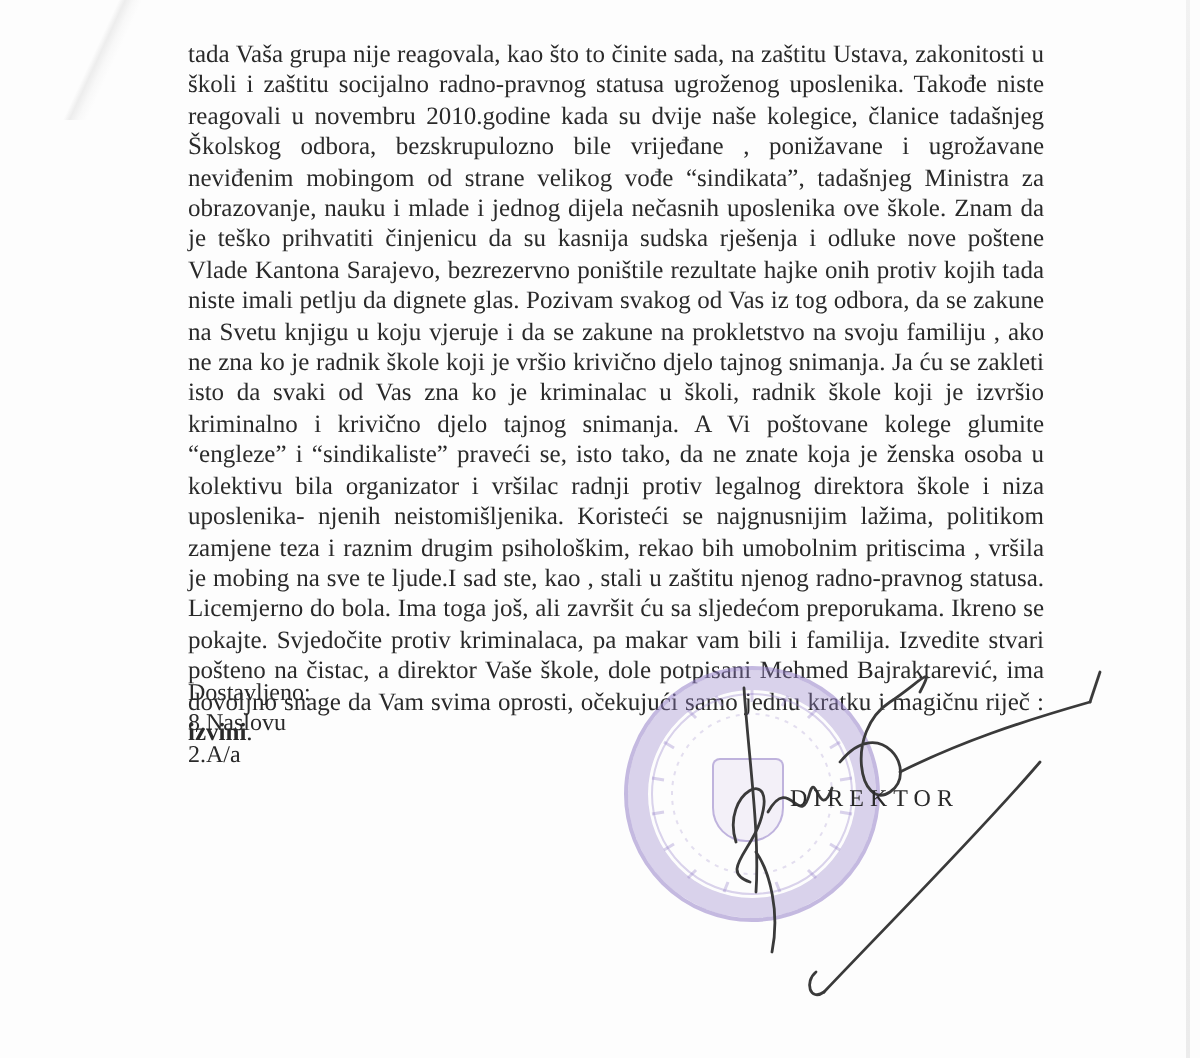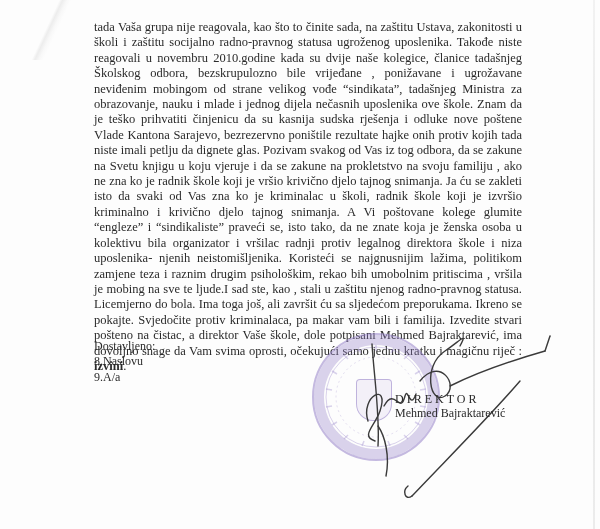--- a/index.html
+++ b/index.html
@@ -109,21 +109,21 @@
   <div class="scan-fold-mark"></div>
   <div class="scan-edge-right"></div>
 
   <div class="body-text">
     <p><span>tada Vaša grupa nije reagovala, kao što to činite sada, na zaštitu Ustava, zakonitosti u školi i zaštitu socijalno radno-pravnog statusa ugroženog uposlenika. Takođe niste reagovali u novembru 2010.godine kada su dvije naše kolegice, članice tadašnjeg Školskog odbora, bezskrupulozno bile vrijeđane ,  ponižavane i ugrožavane neviđenim mobingom od strane velikog vođe “sindikata”, tadašnjeg Ministra za obrazovanje, nauku i mlade i jednog dijela nečasnih uposlenika ove škole. Znam da je teško prihvatiti činjenicu da su kasnija sudska rješenja i odluke nove poštene Vlade Kantona Sarajevo, bezrezervno poništile rezultate hajke onih protiv kojih tada niste imali petlju da dignete glas. Pozivam svakog od Vas iz tog odbora,  da se zakune na Svetu knjigu u koju vjeruje i da se zakune na prokletstvo na svoju familiju , ako ne zna ko je radnik škole koji je vršio krivično djelo tajnog snimanja. Ja ću se zakleti isto da svaki od Vas zna ko je kriminalac u školi, radnik škole koji je izvršio kriminalno i krivično djelo tajnog snimanja. A Vi poštovane kolege glumite “engleze” i “sindikaliste”  praveći  se,  isto tako, da ne znate koja je ženska osoba u kolektivu bila organizator i vršilac radnji protiv legalnog direktora škole i niza uposlenika- njenih neistomišljenika.  Koristeći se  najgnusnijim lažima, politikom zamjene teza i raznim drugim psihološkim, rekao bih umobolnim pritiscima , vršila je mobing na sve te ljude.I sad ste,  kao ,  stali u zaštitu njenog radno-pravnog statusa. Licemjerno do bola. Ima toga još,  ali završit ću sa sljedećom preporukama. Ikreno se pokajte. Svjedočite protiv kriminalaca,  pa makar vam bili i familija. Izvedite stvari pošteno na čistac,  a direktor Vaše škole, dole potpisani Mehmed Bajraktarević, ima dovoljno snage da Vam svima oprosti, očekujući samo jednu kratku i magičnu riječ : </span><span class="bold-word">izvini</span><span>.</span></p>
   </div>
 
   <div class="distribution">
     <div>Dostavljeno:</div>
     <div>8.Naslovu</div>
-    <div>9.A/a</div>
+    <div>2.A/a</div>
   </div>
 
   <div class="stamp">
     <svg class="stamp-ring-text" viewBox="0 0 124 124">
       <circle cx="62" cy="62" r="50" fill="none" stroke="rgba(150,130,200,0.35)" stroke-width="1"></circle>
       <circle cx="62" cy="62" r="40" fill="none" stroke="rgba(150,130,200,0.25)" stroke-width="1" stroke-dasharray="2 3"></circle>
       <g stroke="rgba(150,130,200,0.35)" stroke-width="1.5">
         <line x1="30" y1="20" x2="34" y2="24"></line>
         <line x1="44" y1="13" x2="47" y2="18"></line>
         <line x1="62" y1="10" x2="62" y2="16"></line>
@@ -155,15 +155,14 @@
       <path d="M70 55 C 90 30, 110 60, 95 70 C 80 80, 72 40, 95 25 C 110 15, 118 5, 110 20"></path>
       <path d="M100 60 C 130 45, 160 35, 195 25"></path>
       <path d="M195 25 L 200 10"></path>
       <path d="M170 55 C 140 90, 100 130, 62 170"></path>
       <path d="M62 170 C 55 175, 52 165, 58 160"></path>
     </g>
   </svg>
 
   <div class="signature-block">
     <div class="title">DIREKTOR</div>
-    <div>Mehmed Bajraktarević</div>
   </div>
 </div>
 
 </body></html>

